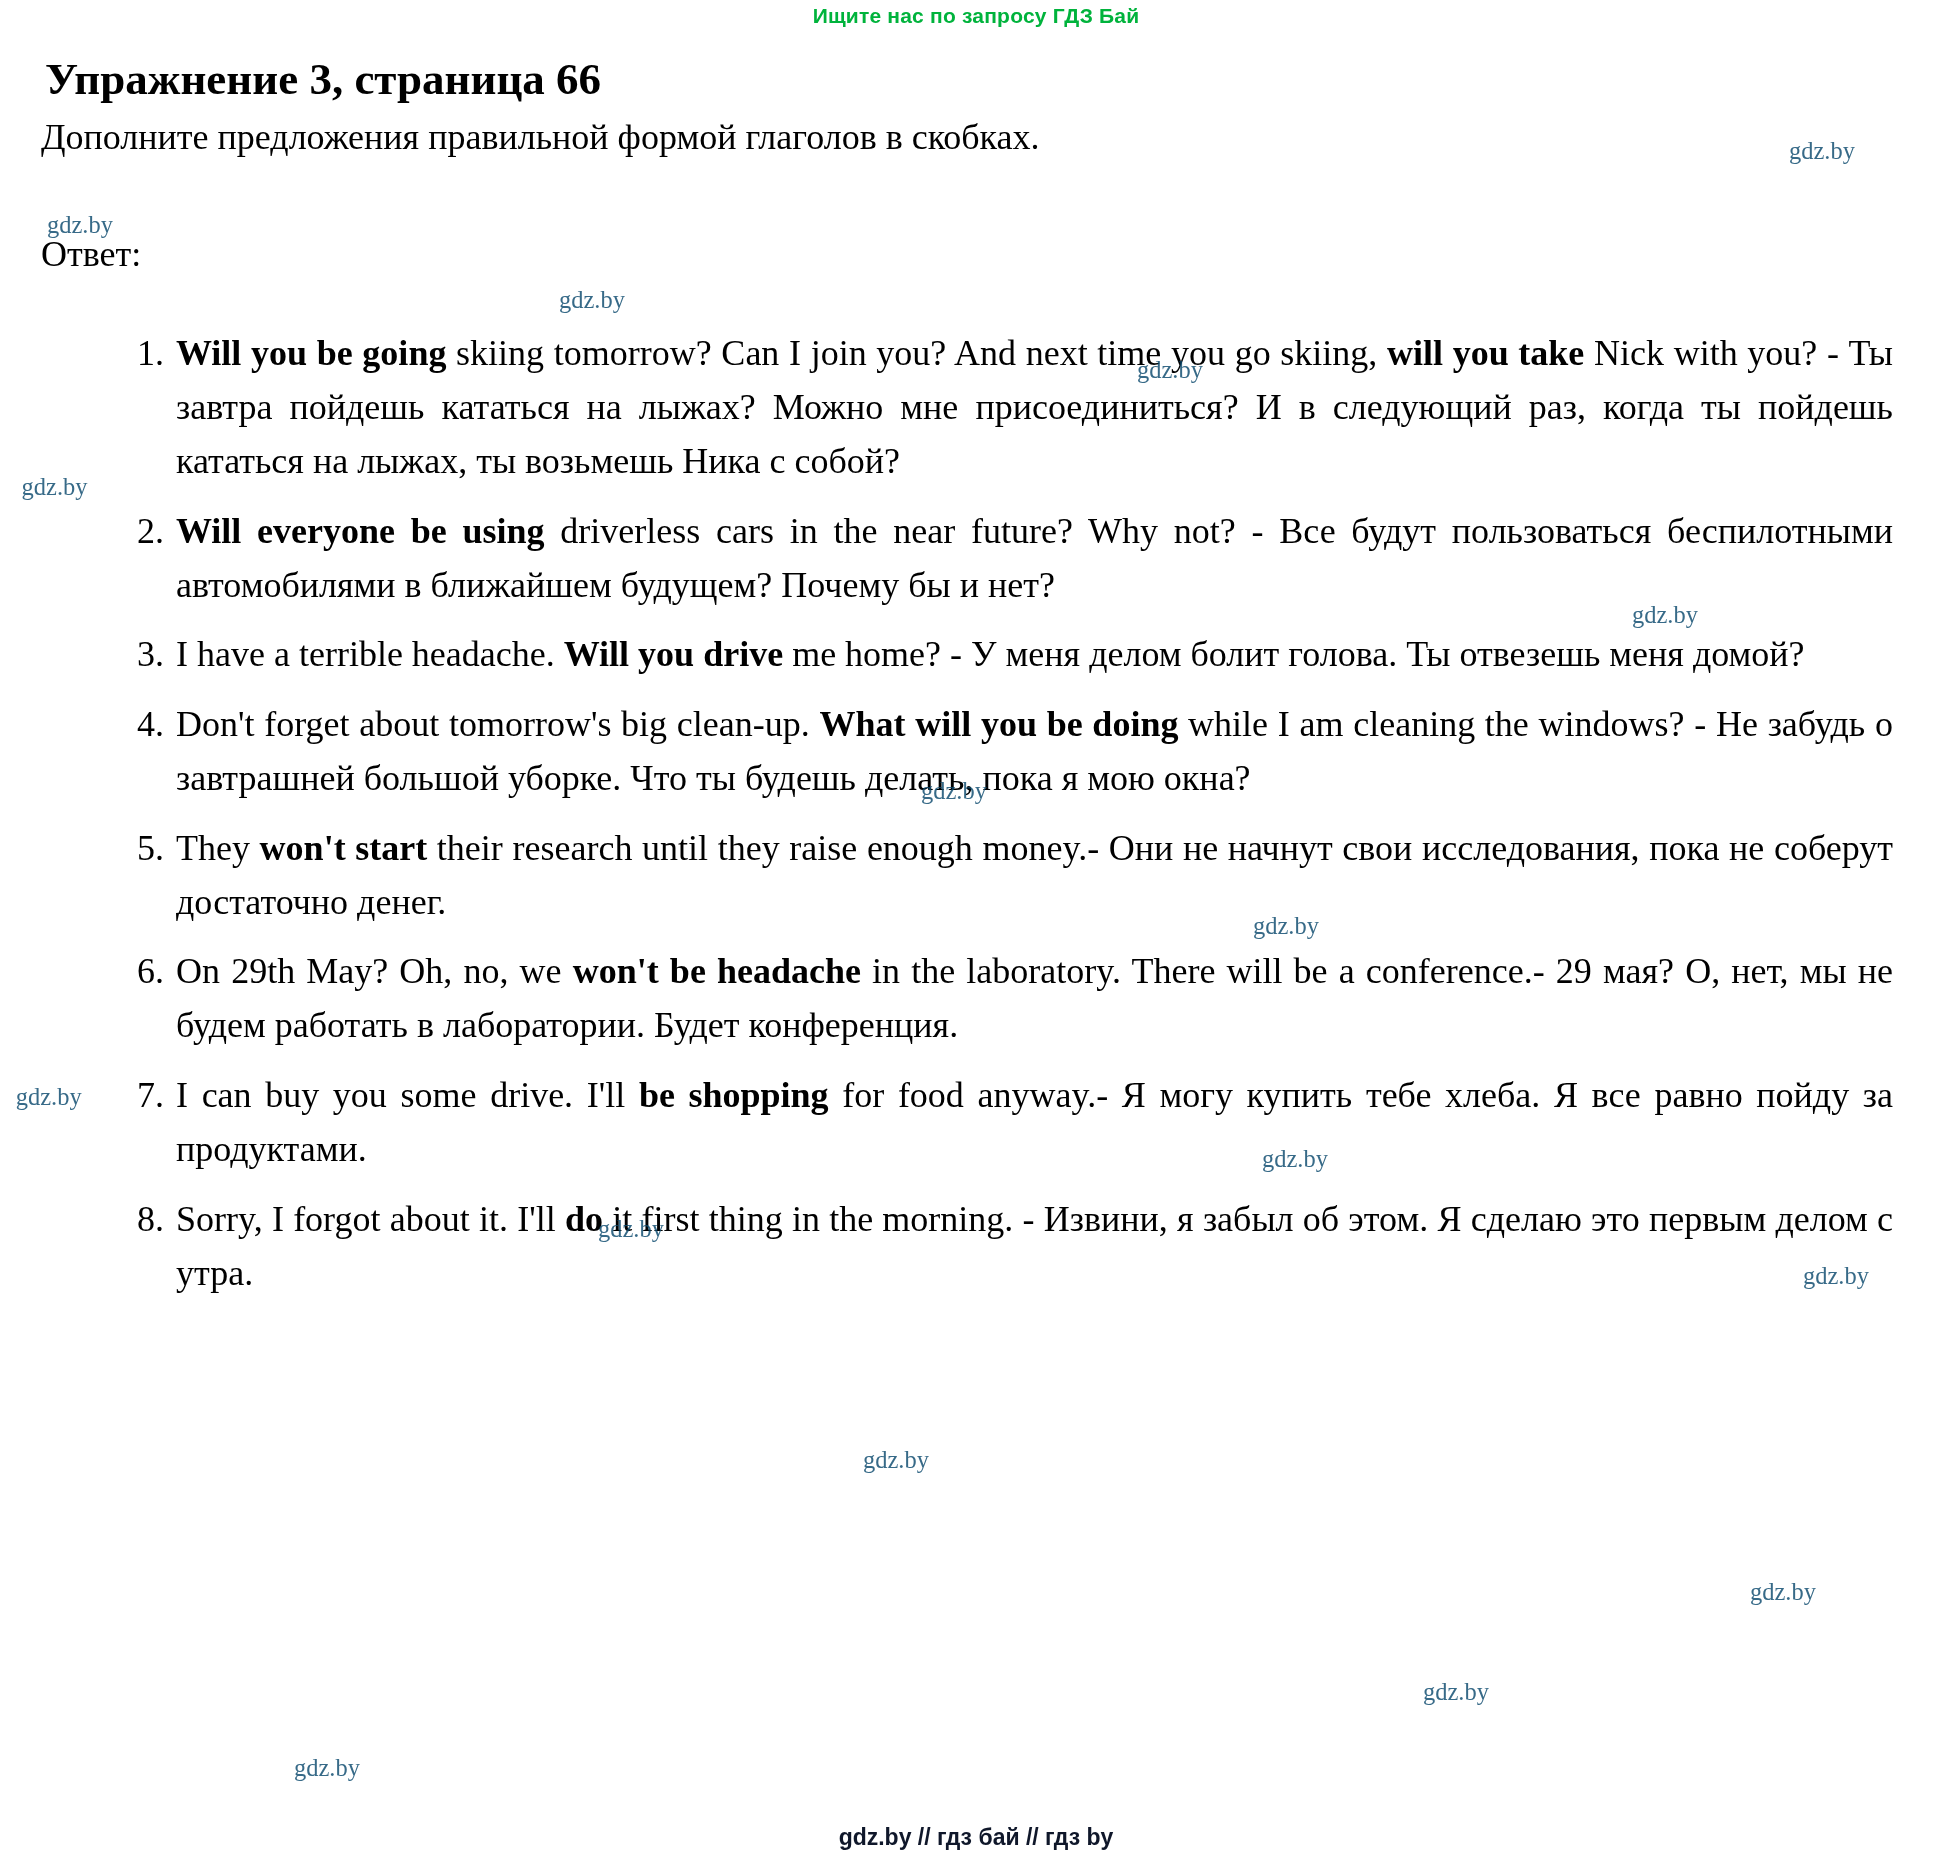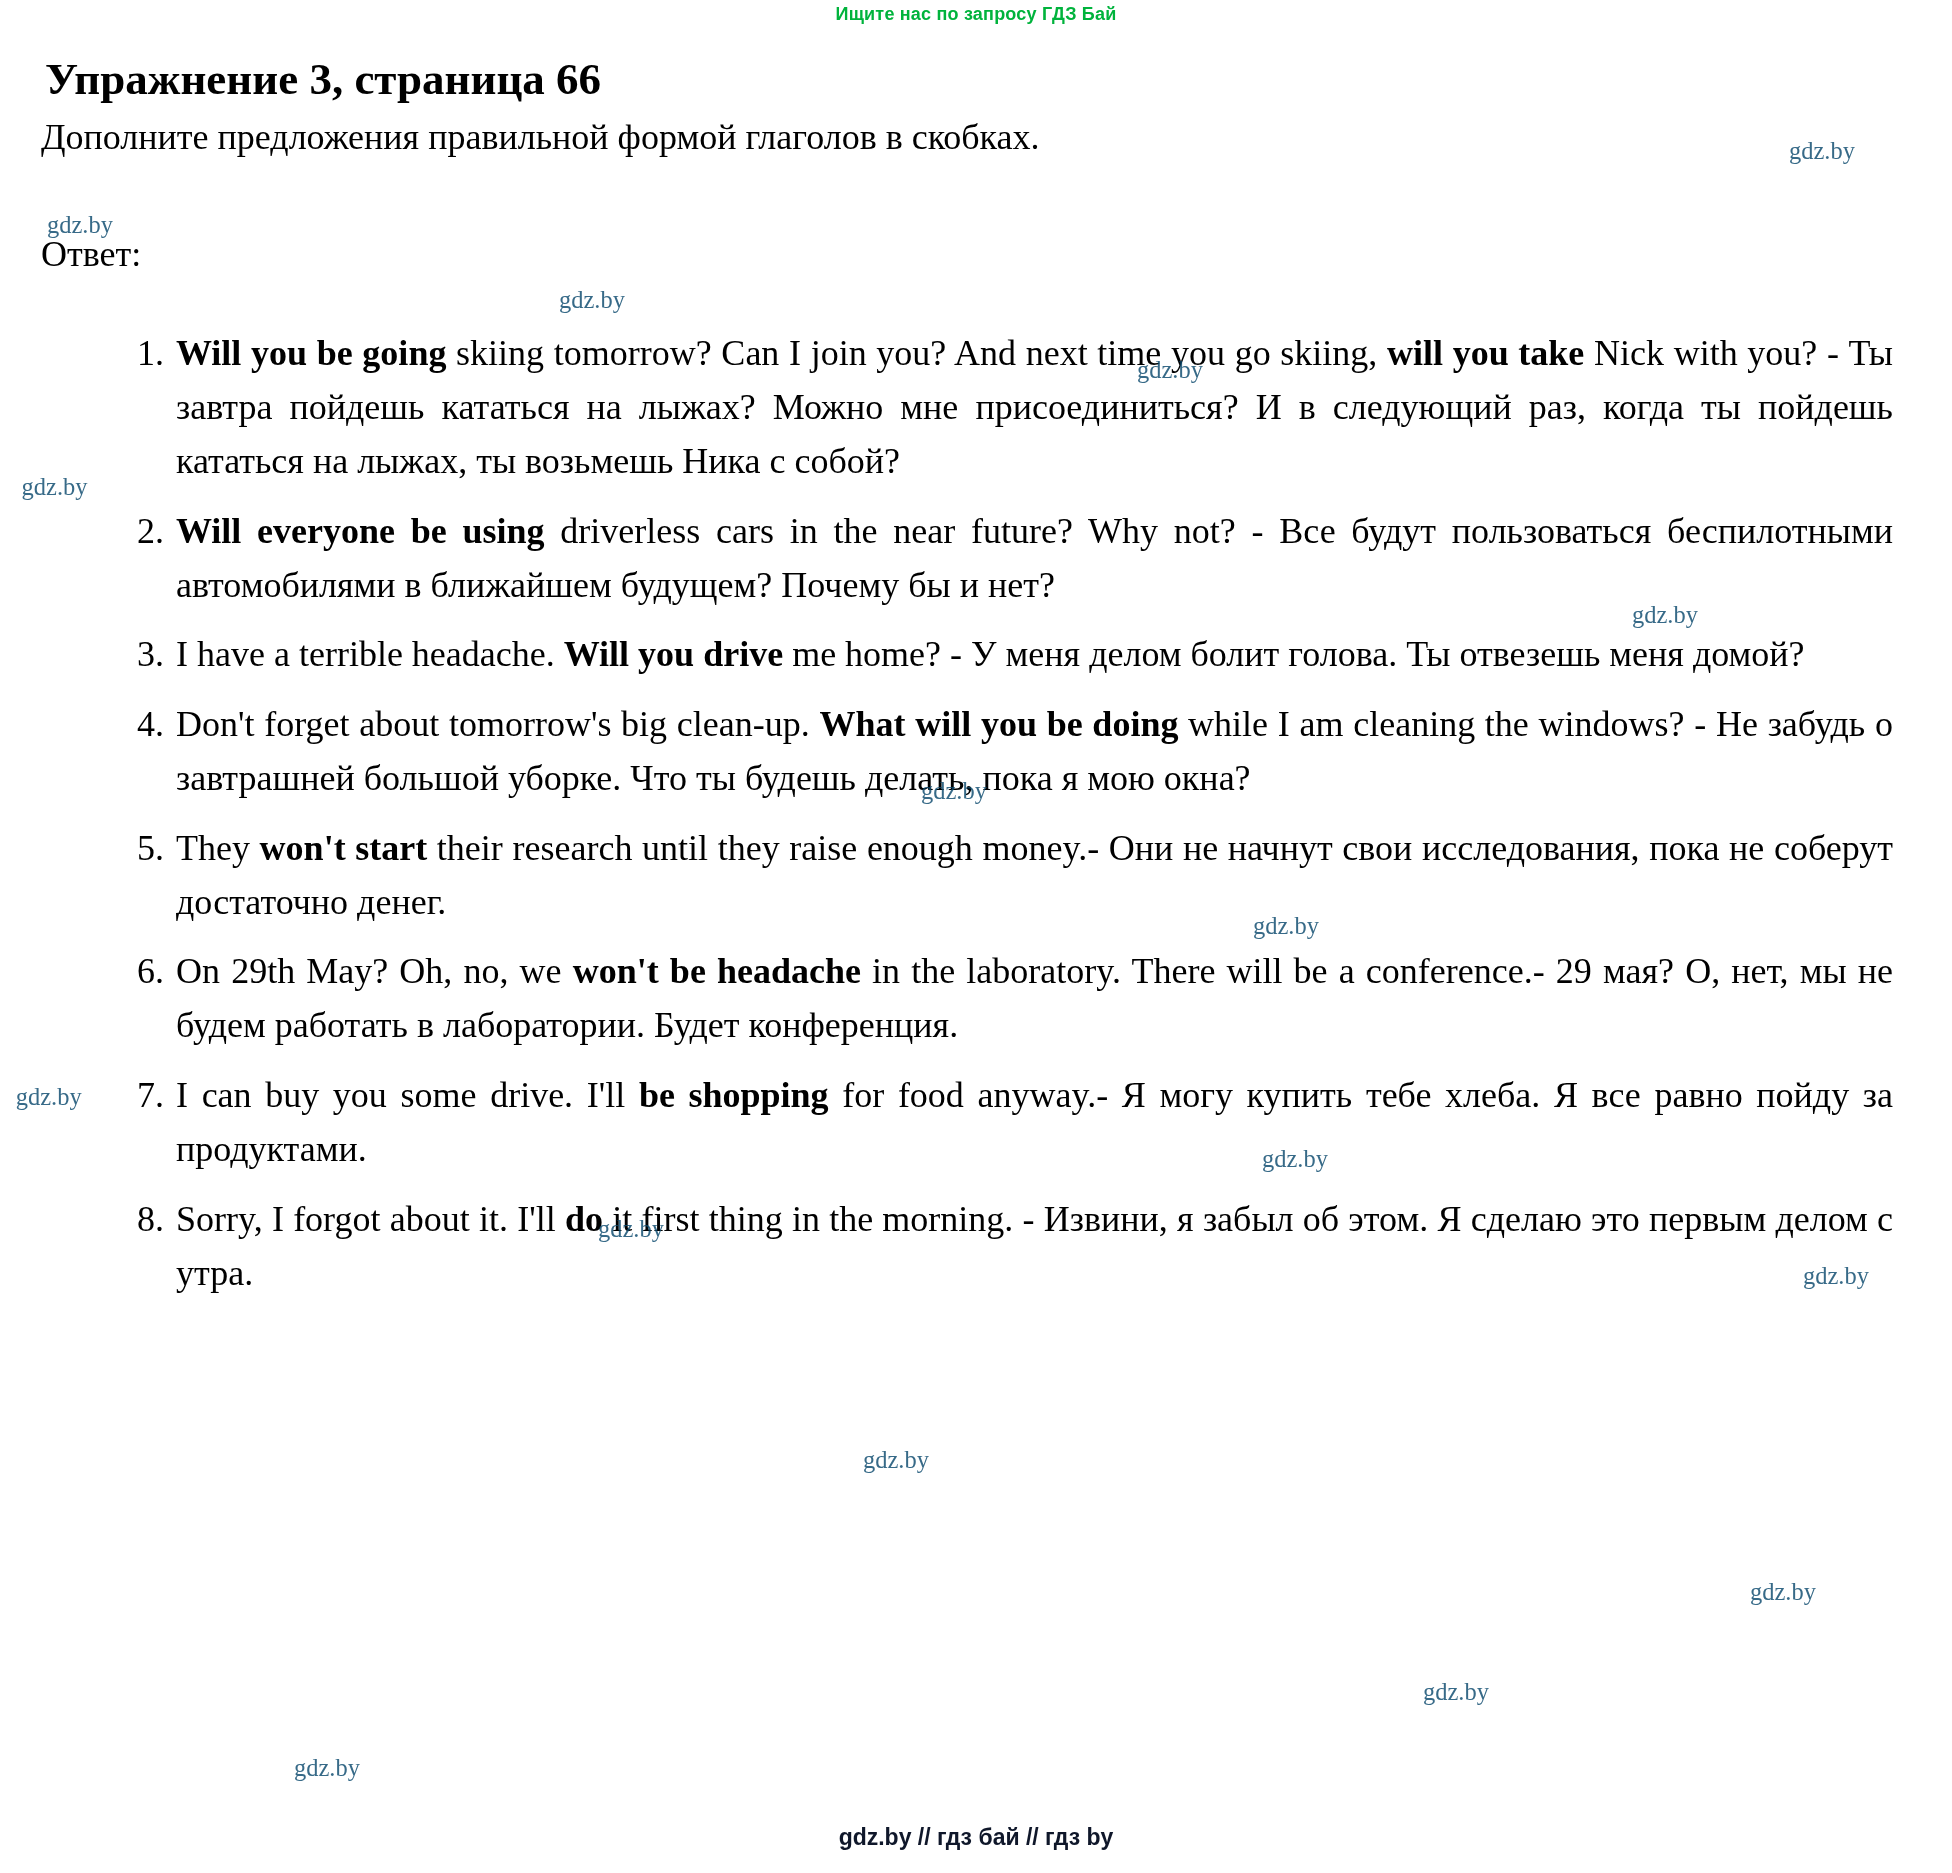--- a/index.html
+++ b/index.html
@@ -16,21 +16,21 @@
     overflow: hidden;
   }
   .top-banner {
     position: absolute;
     top: 3.9px;
     left: 0;
     width: 100%;
     text-align: center;
     font-family: "Liberation Sans", sans-serif;
     font-weight: bold;
-    font-size: 18px;
+    font-size: 21px;
     color: #00b33c;
     letter-spacing: 0.2px;
   }
   .page {
     position: absolute;
     top: 51px;
     left: 0;
     width: 1952px;
   }
   .title {

